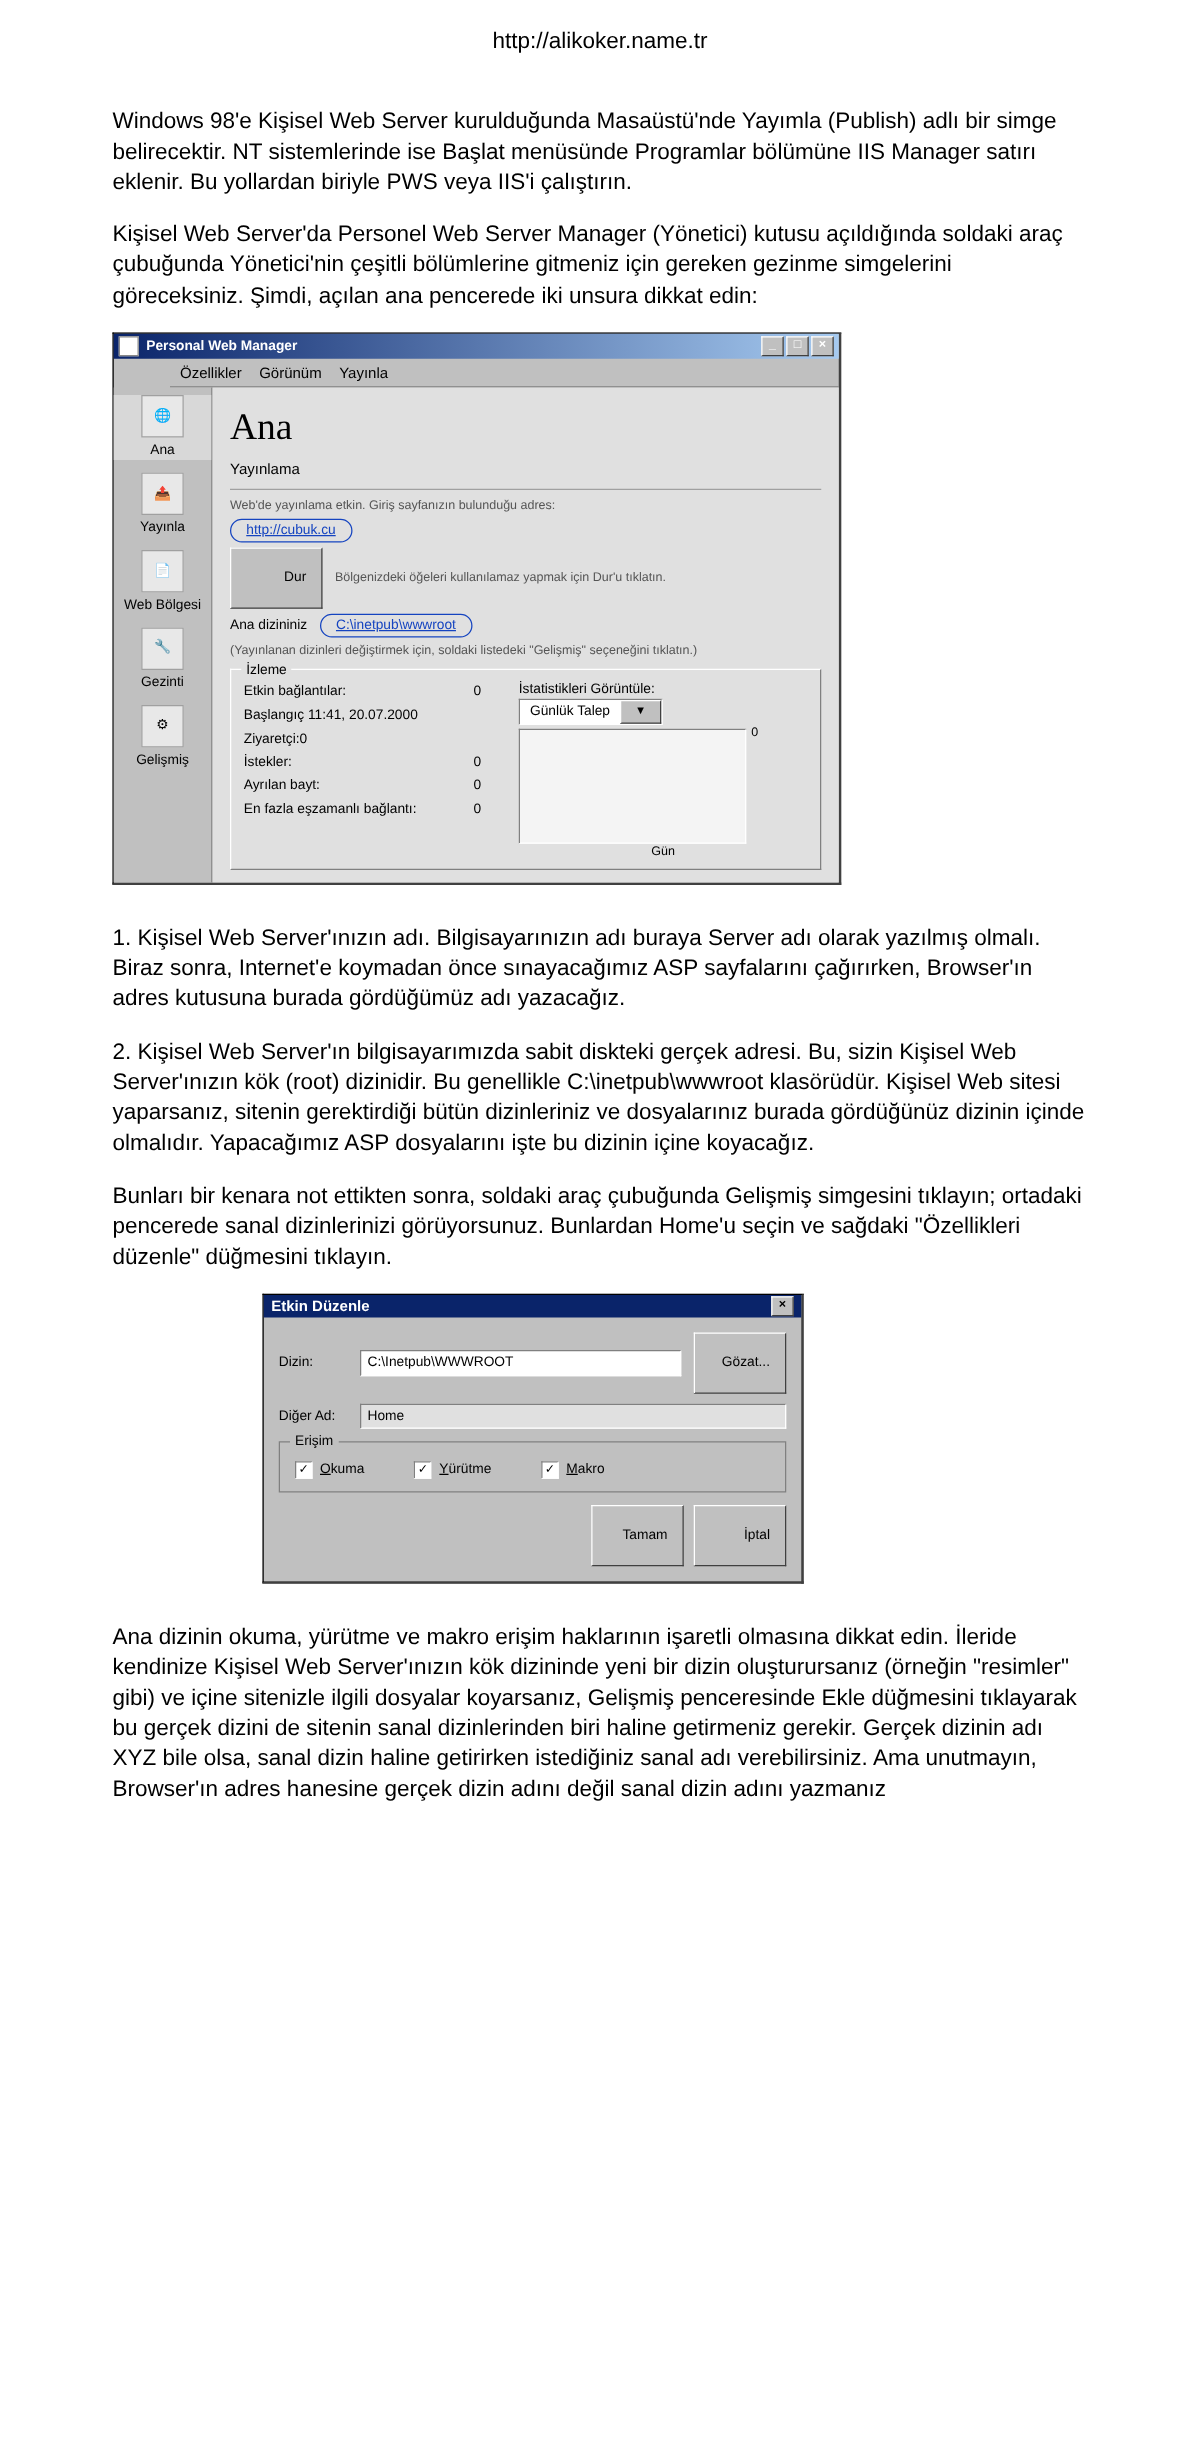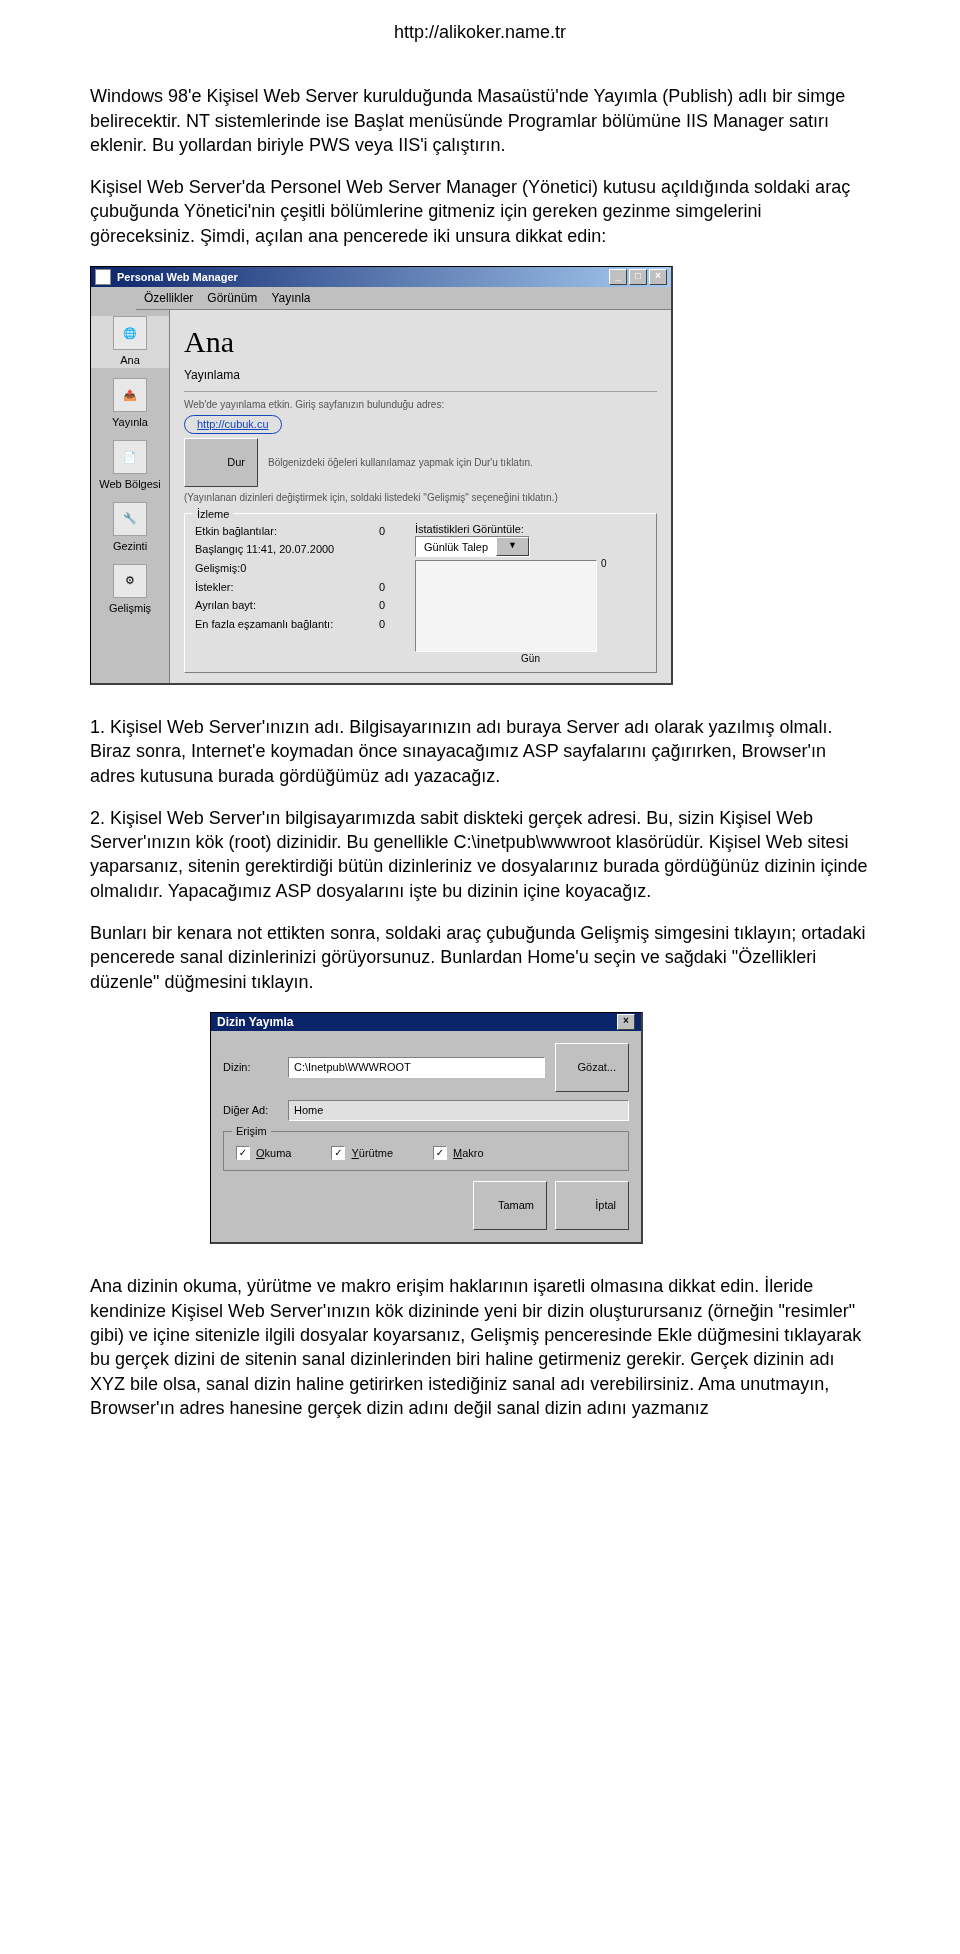--- a/index.html
+++ b/index.html
@@ -253,32 +253,36 @@
           <div class="big-heading">Ana</div>
           <div class="section-head">Yayınlama</div>
           <div class="hint">Web'de yayınlama etkin. Giriş sayfanızın bulunduğu adres:</div>
           <div class="field-row">
             <span class="oval-link">http://cubuk.cu</span>
           </div>
           <div class="field-row">
             <span class="btn3d">Dur</span>
             <span class="hint">Bölgenizdeki öğeleri kullanılamaz yapmak için Dur'u tıklatın.</span>
           </div>
+          <div class="field-row">
+            <span>Ana dizininiz</span>
+            <span class="oval-link">C:\inetpub\wwwroot</span>
+          </div>
           <div class="hint">(Yayınlanan dizinleri değiştirmek için, soldaki listedeki "Gelişmiş" seçeneğini tıklatın.)</div>
 
           <div class="stats-area">
             <span class="stats-label">İzleme</span>
             <div class="stats-flex">
               <div class="stats-left">
                 <div class="stat-row">
                   <span>Etkin bağlantılar:</span>
                   <span>0</span>
                 </div>
                 <div>Başlangıç 11:41, 20.07.2000</div>
-                <div>Gelişmiş:0</div>
+                <div>Ziyaretçi:0</div>
                 <div class="stat-row">
                   <span>İstekler:</span>
                   <span>0</span>
                 </div>
                 <div class="stat-row">
                   <span>Ayrılan bayt:</span>
                   <span>0</span>
                 </div>
                 <div class="stat-row">
                   <span>En fazla eşzamanlı bağlantı:</span>
@@ -304,21 +308,21 @@
     </div>
   </div>
 
   <p>1. Kişisel Web Server'ınızın adı. Bilgisayarınızın adı buraya Server adı olarak yazılmış olmalı. Biraz sonra, Internet'e koymadan önce sınayacağımız ASP sayfalarını çağırırken, Browser'ın adres kutusuna burada gördüğümüz adı yazacağız.</p>
   <p>2. Kişisel Web Server'ın bilgisayarımızda sabit diskteki gerçek adresi. Bu, sizin Kişisel Web Server'ınızın kök (root) dizinidir. Bu genellikle C:\inetpub\wwwroot klasörüdür. Kişisel Web sitesi yaparsanız, sitenin gerektirdiği bütün dizinleriniz ve dosyalarınız burada gördüğünüz dizinin içinde olmalıdır. Yapacağımız ASP dosyalarını işte bu dizinin içine koyacağız.</p>
   <p>Bunları bir kenara not ettikten sonra, soldaki araç çubuğunda Gelişmiş simgesini tıklayın; ortadaki pencerede sanal dizinlerinizi görüyorsunuz. Bunlardan Home'u seçin ve sağdaki "Özellikleri düzenle" düğmesini tıklayın.</p>
 
   <div class="screenshot">
     <div class="dlg dlg2">
       <div class="titlebar2">
-        <span>Dizin Yayımla</span>
+        <span>Etkin Düzenle</span>
         <span class="wc-btn" style="color:#000;">×</span>
       </div>
       <div class="dlg2-body">
         <div class="form-row">
           <span class="lbl">Dizin:</span>
           <span class="text-input">C:\Inetpub\WWWROOT</span>
           <span class="btn3d">Gözat...</span>
         </div>
         <div class="form-row">
           <span class="lbl">Diğer Ad:</span>

